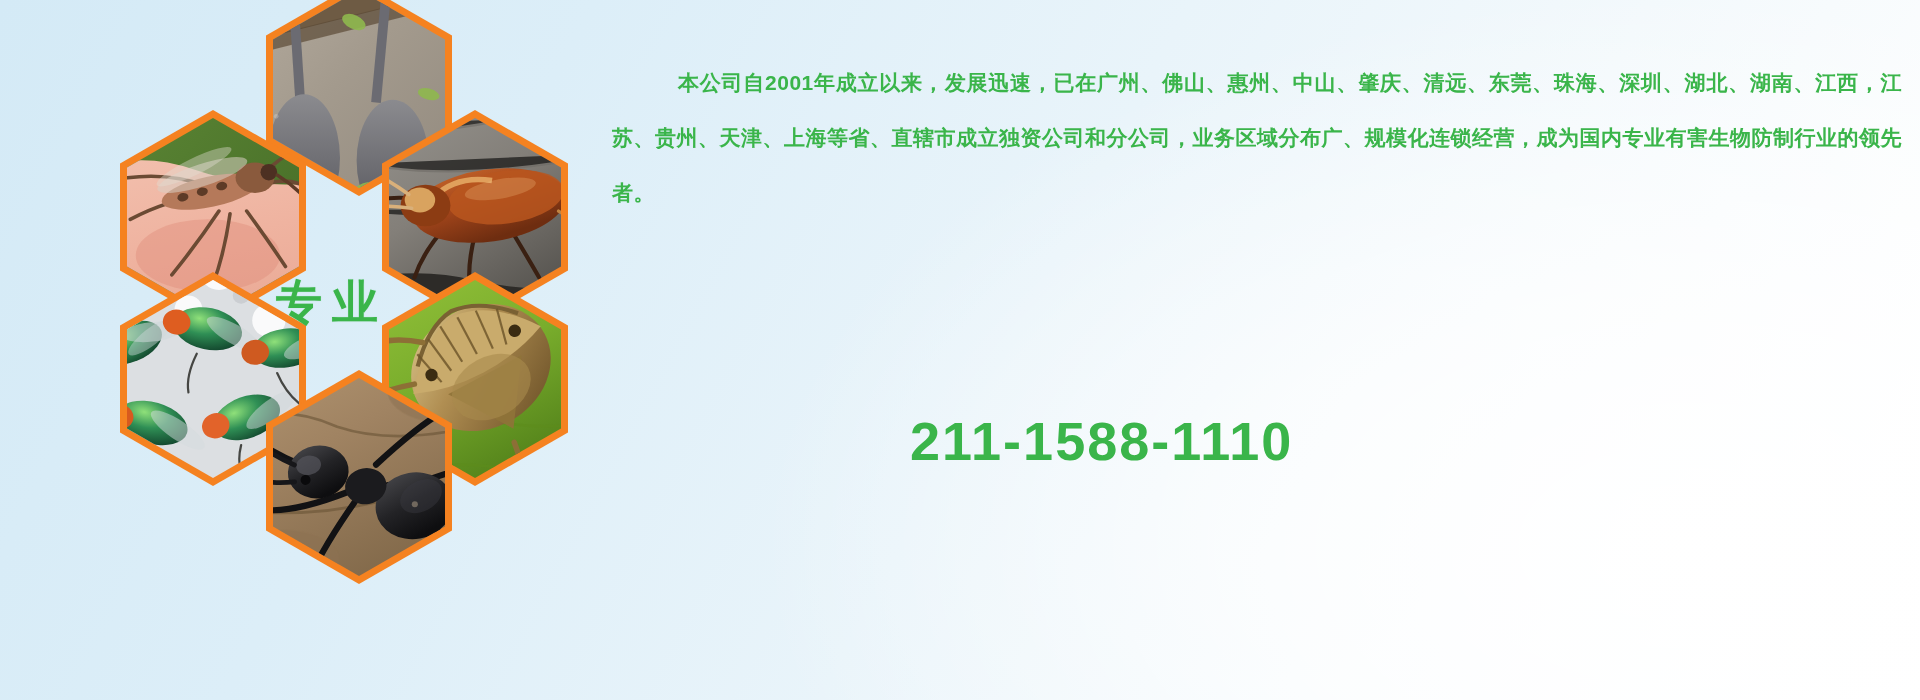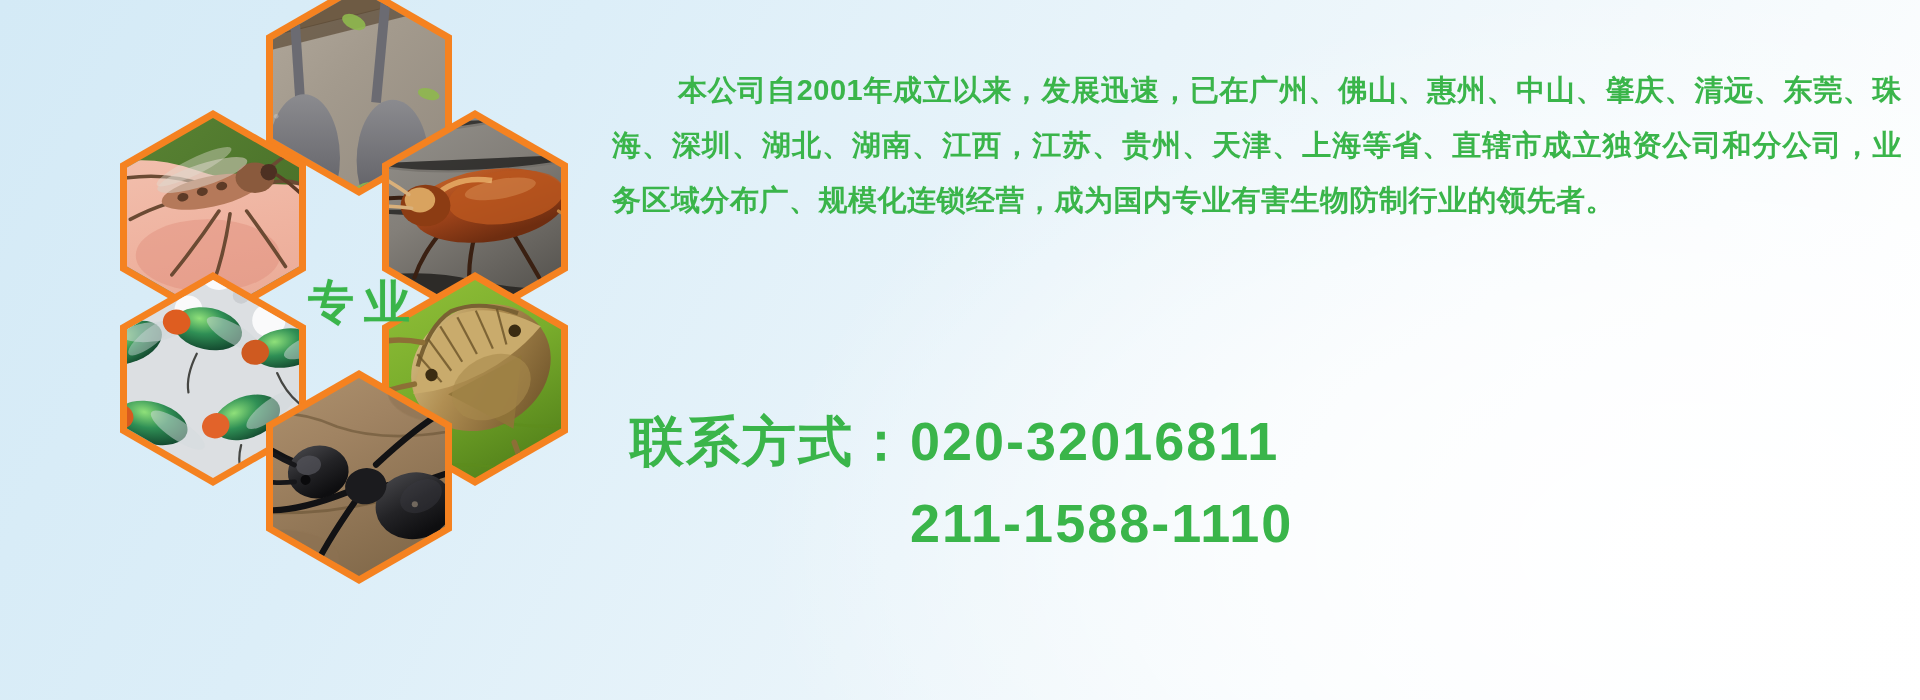--- a/index.html
+++ b/index.html
@@ -67,21 +67,21 @@
 
   
   #hex-center {
     position: absolute;
     left: 266px;
     top: 195px;
     width: 186px;
     height: 214px;
     display: flex;
     flex-direction: column;
-    align-items: center;
+    align-items: flex-start;
     justify-content: center;
     gap: 6px;
     z-index: 4;
   }
   .slogan-line {
     color: #3ab54a;
     font-size: 46px;
     font-weight: bold;
     letter-spacing: 10px;
     text-indent: 10px;
@@ -97,21 +97,21 @@
     top: 0;
     width: 1308px;
     height: 700px;
   }
   #paragraph {
     position: absolute;
     left: 0;
     top: 34px;
     width: 1290px;
     color: #3ab54a;
-    font-size: 29px;
+    font-size: 21px;
     font-weight: bold;
     line-height: 55px;
     letter-spacing: 0.5px;
     text-indent: 66px;
     text-align: justify;
   }
 
   #contact {
     position: absolute;
     left: 0;
@@ -458,18 +458,17 @@
 
     <div id="hex-center">
       <div class="slogan-line">专业</div>
     </div>
   </div>
 
   <div id="content">
     <p id="paragraph">本公司自2001年成立以来，发展迅速，已在广州、佛山、惠州、中山、肇庆、清远、东莞、珠海、深圳、湖北、湖南、江西，江苏、贵州、天津、上海等省、直辖市成立独资公司和分公司，业务区域分布广、规模化连锁经营，成为国内专业有害生物防制行业的领先者。</p>
 
     <div id="contact">
-      <div class="contact-line" id="contact-phone-1">联系方式：020-32016811</div>
       <div class="contact-line" id="contact-phone-2">211-1588-1110</div>
     </div>
   </div>
 
 </div>
 
 </body></html>

